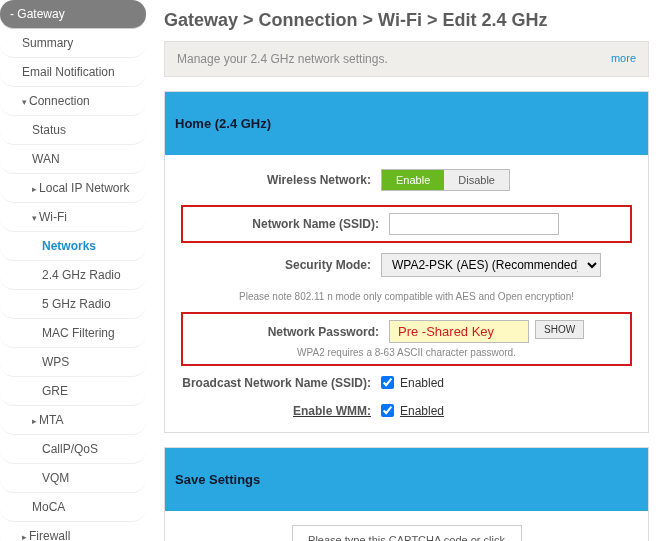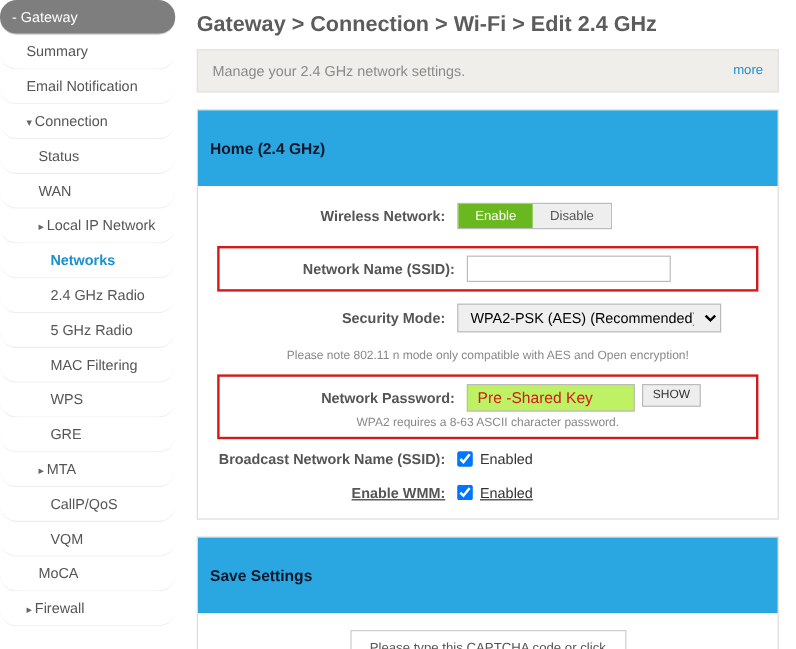--- a/index.html
+++ b/index.html
@@ -13,21 +13,21 @@
   .nav .section-head { background: #7e7e7e; color: #fff; padding: 7px 10px; font-weight: normal; border-bottom: 1px solid #ccc; }
   .nav .item { padding: 7px 10px 7px 22px; border-bottom: 1px solid #eee; cursor: pointer; }
   .nav .item.lvl2 { padding-left: 32px; }
   .nav .item.lvl3 { padding-left: 42px; }
   .nav .item.active { color: #1b8fd1; font-weight: bold; }
   .nav .item.sub-head::before { content: "▾ "; font-size: 9px; color:#666; }
   .nav .item.col-head::before { content: "▸ "; font-size: 9px; color:#666; }
 
   .breadcrumb { font-size: 18px; font-weight: bold; color: #5c5c5c; margin-bottom: 10px; }
 
-  .notice-bar { background: #f0eeeb; border: 1px solid #e2e0dc; padding: 10px 12px; margin-bottom: 14px; display:flex; justify-content:space-between; align-items:center; }
+  .notice-bar { background: #f0eeeb; border: 1px solid #e2e0dc; padding: 10px 12px; margin-bottom: 14px; display:flex; justify-content:space-between; }
   .notice-bar .msg { color: #8a8a8a; font-size: 12px; }
   .notice-bar .more { color: #1b8fd1; font-size: 11px; cursor:pointer; }
 
   .panel { border: 1px solid #dcdcdc; margin-bottom: 14px; }
   .panel-head { background: #2aa7e1; color: #0f172a; padding: 24px 10px; font-weight: bold; font-size: 13px; }
   .panel-body { padding: 14px 16px; }
 
   .form-row { display: flex; align-items: center; margin-bottom: 14px; }
   .form-row .label { width: 200px; text-align: right; color: #555; font-weight: bold; font-size: 12px; padding-right: 10px; }
   .form-row .control { flex:1; display:flex; align-items:flex-start; gap:6px; }
@@ -37,41 +37,42 @@
   .toggle span.on { background:#6ab81f; color:#fff; }
 
   .callout { border: 2px solid #d11a1a; padding: 6px; margin-bottom: 10px; }
   .callout .form-row { margin-bottom: 0; }
   .callout .sub { margin-top:4px; }
 
   input[type=text], select { border:1px solid #bbb; padding:3px 6px; font-size:12px; width:170px; }
   select { width: 220px; }
 
   .hint { font-size: 10px; color:#888; text-align:center; margin-top:6px; }
-  .pre-shared { color:#d11a1a; font-size:13px; padding:3px 8px; border:1px solid #bbb; width:140px; display:inline-block; background:#bef264; }
+  .pre-shared { color:#d11a1a; font-size:13px; padding:3px 8px; border:1px solid #bbb; width:140px; display:inline-block; background:#fef9c3; }
   .show-btn { border:1px solid #bbb; background:#eee; padding:3px 8px; font-size:10px; cursor:pointer; }
 
   .captcha-box { border:1px solid #ccc; width:230px; margin:0 auto; text-align:center; padding:8px; }
   .captcha-box .cap-msg { font-size:11px; color:#555; margin-bottom:6px; }
   .captcha-img { border:1px solid #bbb; height:56px; display:flex; align-items:center; justify-content:center; font-family: monospace; font-size:20px; letter-spacing:6px; font-weight:bold; background:repeating-linear-gradient(45deg,#fafafa,#fafafa 3px,#eee 3px,#eee 6px); margin-bottom:6px; }
 </style>
 </head>
 <body>
 
 <div class="layout">
 
   <div class="sidebar">
     <ul class="nav">
       <li class="section-head">- Gateway</li>
       <li class="item">Summary</li>
       <li class="item">Email Notification</li>
       <li class="item sub-head">Connection</li>
       <li class="item lvl2">Status</li>
       <li class="item lvl2">WAN</li>
       <li class="item lvl2 col-head">Local IP Network</li>
+      <li class="item lvl2 sub-head">Wi-Fi</li>
       <li class="item lvl3 active">Networks</li>
       <li class="item lvl3">2.4 GHz Radio</li>
       <li class="item lvl3">5 GHz Radio</li>
       <li class="item lvl3">MAC Filtering</li>
       <li class="item lvl3">WPS</li>
       <li class="item lvl3">GRE</li>
       <li class="item lvl2 col-head">MTA</li>
       <li class="item lvl3">CallP/QoS</li>
       <li class="item lvl3">VQM</li>
       <li class="item lvl2">MoCA</li>

